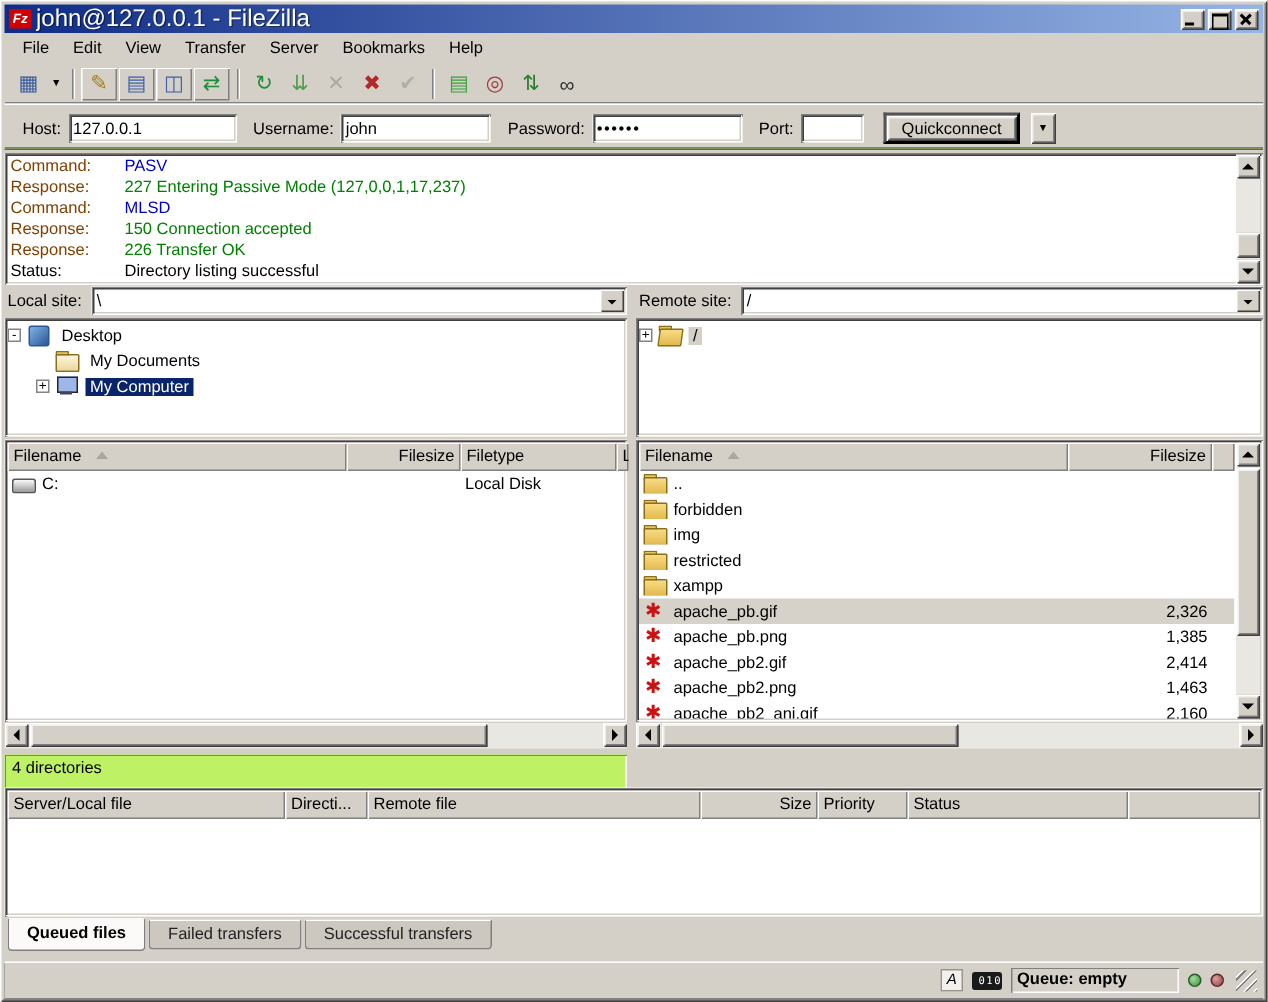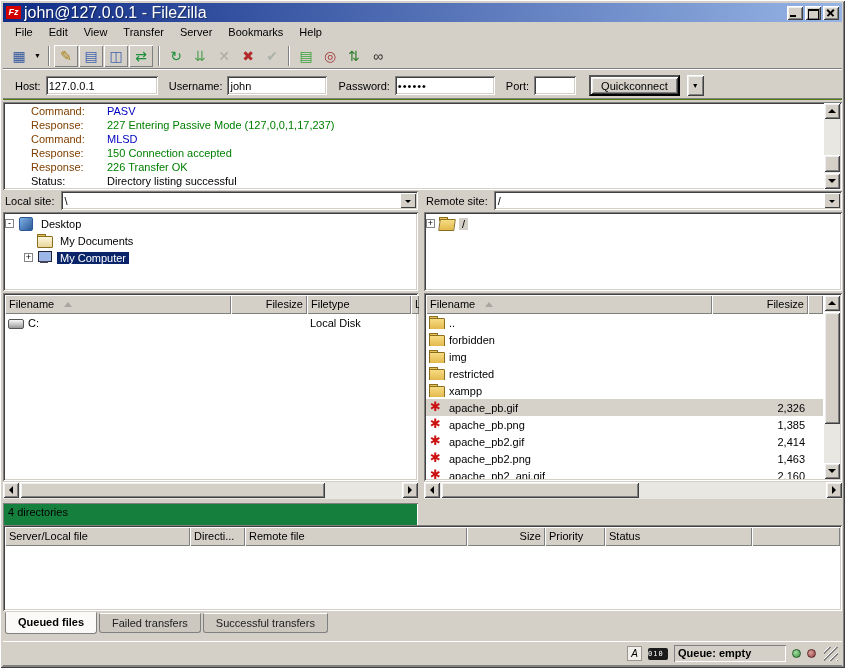--- a/index.html
+++ b/index.html
@@ -50,21 +50,21 @@
     box-shadow: inset 1px 1px 0 #fff, inset -1px -1px 0 #404040, inset 2px 2px 0 #efefef, inset -2px -2px 0 #808080; margin-left:8px; }
   .qcdrop { width:17px; height:21px; display:flex; align-items:center; justify-content:center; font-size:7px; background:#d4d0c8; margin-left:2px;
     box-shadow: inset 1px 1px 0 #fff, inset -1px -1px 0 #404040, inset 2px 2px 0 #efefef, inset -2px -2px 0 #808080; }
 
   
   .sunken { background:#fff; box-shadow: inset 1px 1px 0 #808080, inset -1px -1px 0 #fff, inset 2px 2px 0 #404040, inset -2px -2px 0 #d4d0c8; }
 
   
   .log { position:absolute; left:3px; right:3px; top:102px; height:88px; padding:2px 20px 2px 4px; overflow:hidden; }
   .logline { line-height:14px; white-space:nowrap; }
-  .loglabel { display:inline-block; width:76px; color:var(--log-label,#804000);margin-left:24px; }
+  .loglabel { display:inline-block; width:76px; color:var(--log-label,#804000); }
   .logline.t-status .loglabel { color:#000; }
   .logline.t-command .logtext { color:var(--command,#0000c0); }
   .logline.t-response .logtext { color:var(--response,#008000); }
   .logline.t-status .logtext { color:#000; }
 
   
   .vscroll { position:absolute; width:16px; background:#e9e7e2; }
   .hscroll { position:absolute; height:17px; background:#e9e7e2; }
   .sbtn { position:absolute; width:16px; height:16px; background:#d4d0c8;
     box-shadow: inset 1px 1px 0 #fff, inset -1px -1px 0 #404040, inset 2px 2px 0 #efefef, inset -2px -2px 0 #808080; }
@@ -126,21 +126,21 @@
 
   
   .loc .hcell:nth-child(1){width:226px;} .loc .hcell:nth-child(2){width:76px; text-align:right;}
   .loc .hcell:nth-child(3){width:104px;} .loc .hcell:nth-child(4){flex:1;}
   .lrow.local .cell:nth-child(1){width:226px;} .lrow.local .cell:nth-child(2){width:76px;}
   .lrow.local .cell:nth-child(3){width:104px;}
   
   .rem .hcell:nth-child(1){width:286px;} .rem .hcell:nth-child(2){width:96px; text-align:right;} .rem .hcell:nth-child(3){flex:1;}
   .lrow.remote .cell:nth-child(1){width:286px;} .lrow.remote .cell:nth-child(2){width:96px;}
 
-  .statusline { position:absolute; top:503px; height:29px; line-height:18px; padding-left:5px; background:#15803d;
+  .statusline { position:absolute; top:503px; height:29px; line-height:18px; padding-left:5px; background:#bef264;
     box-shadow: inset 1px 1px 0 #808080, inset -1px -1px 0 #fff; }
 
   
   .p-left  { left:3px;  width:415px; }
   .p-right { left:424px; width:418px; }
   .splitter-v { position:absolute; left:418px; width:6px; top:190px; height:333px; }
 
   
   .queue { position:absolute; left:3px; right:3px; top:525px; height:86px; }
   .qheader { position:absolute; left:2px; right:2px; top:2px; height:19px; display:flex; }
@@ -149,21 +149,21 @@
   .tabs { position:absolute; left:3px; right:3px; top:613px; height:24px; display:flex; align-items:flex-start; padding-left:2px; }
   .tab { height:20px; line-height:19px; padding:0 12px; background:#ccc8c0; border:1px solid #808080; border-top:1px solid #fff; margin-right:2px;
     border-radius:0 0 3px 3px; color:#222; }
   .tab.active { background:#fbfaf8; font-weight:bold; border-top-color:#fbfaf8; position:relative; top:-1px; height:22px; color:#000; }
 
   
   .statusbar { position:absolute; left:3px; right:3px; bottom:3px; height:24px; display:flex; align-items:center;
     border-top:1px solid #fff; box-shadow:0 1px 0 #808080; padding:0 4px; }
   .sb-right { margin-left:auto; display:flex; align-items:center; gap:6px; }
   .sb-badge-a { width:15px; height:15px; border:1px solid #9a968e; background:#f2f0ec; text-align:center; line-height:14px; font-size:10px; font-style:italic; }
-  .sb-badge-dark { width:20px; height:12px; background:#1a1a1a; border-radius:2px; color:#fff; font-size:7px; line-height:12px; text-align:left; letter-spacing:1px; font-family:"DejaVu Sans Mono",monospace; }
+  .sb-badge-dark { width:20px; height:12px; background:#1a1a1a; border-radius:2px; color:#fff; font-size:7px; line-height:12px; text-align:right; letter-spacing:1px; font-family:"DejaVu Sans Mono",monospace; }
   .sb-queue { width:112px; height:17px; line-height:16px; padding-left:4px; background:#d4d0c8;
     box-shadow: inset 1px 1px 0 #808080, inset -1px -1px 0 #fff; font-weight: bold; }
   .led { width:9px; height:9px; border-radius:50%; }
   .led.green { background:radial-gradient(circle at 35% 35%, #9fdf9f, var(--led-green,#3f8f3f)); border:1px solid #2a5a2a; }
   .led.red { background:radial-gradient(circle at 35% 35%, #df9f9f, var(--led-red,#8f3f3f)); border:1px solid #5a2a2a; }
   .grip { width:14px; height:14px; margin-left:2px; background:
      repeating-linear-gradient(135deg, transparent 0 3px, #fff 3px 4px, #808080 4px 5px); }
 </style>
 </head>
 <body>

